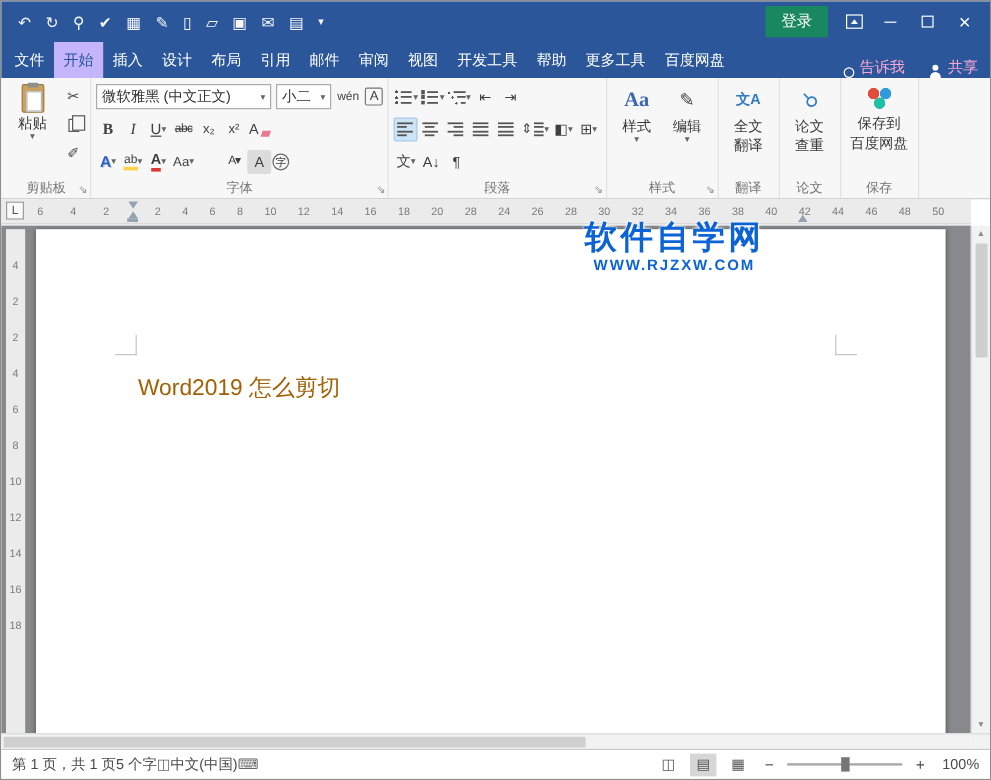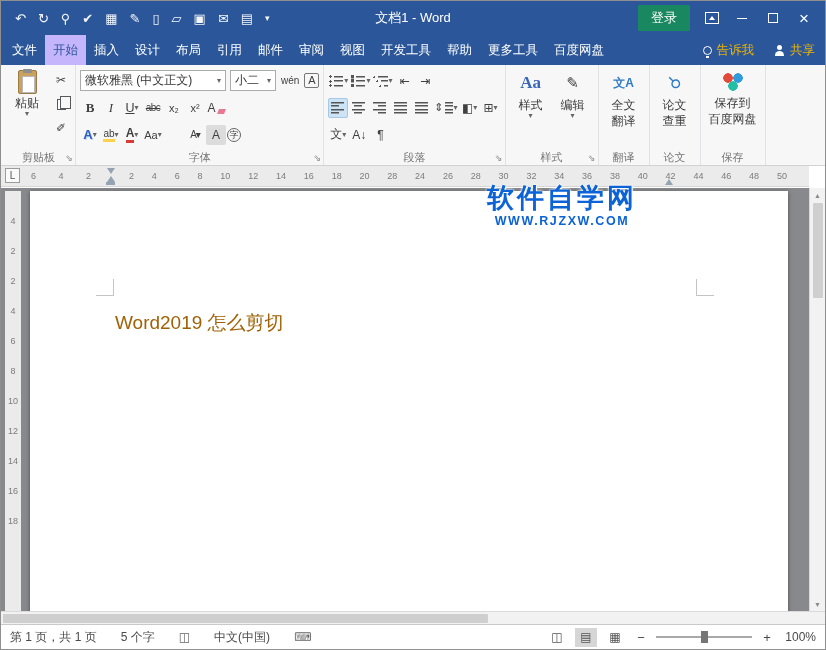--- a/index.html
+++ b/index.html
@@ -19,21 +19,21 @@
   .wc{width:16px;text-align:center;display:inline-flex;align-items:center;justify-content:center;height:20px}
   .minbar{display:block;width:10px;height:1px;background:#fff}
   .maxbox{display:block;width:10px;height:10px;border:1px solid #fff}
   .wc.close{font-size:17px;line-height:1}
 
   
   .tabbar{position:absolute;top:34px;left:0;right:0;height:30px;background:#2b579a;display:flex;align-items:stretch;padding-left:3px}
   .tab{display:flex;align-items:center;padding:0 8px;font-size:12.5px;color:#fff;flex-shrink:0;cursor:default}
   .tab.active{background:#c4b5fd;color:#2b579a}
   .spacer{flex:1;min-width:0}
-  .tellme,.share{display:flex;align-items:center;color:#eab308;font-size:12.5px;padding:0 10px;flex-shrink:0;cursor:default}
+  .tellme,.share{display:flex;align-items:flex-end;color:#f9a8d4;font-size:12.5px;padding:0 10px;flex-shrink:0;cursor:default}
   .bulb{width:9px;height:9px;border:1px solid #fff;border-radius:50%;position:relative;margin-right:5px;display:inline-block}
   .bulb::after{content:"";position:absolute;left:2px;top:9px;width:3px;height:2px;background:#fff}
   .person{width:11px;height:11px;position:relative;margin-right:5px;display:inline-block}
   .person::before{content:"";position:absolute;left:3px;top:0;width:5px;height:5px;border-radius:50%;background:#fff}
   .person::after{content:"";position:absolute;left:1px;top:6px;width:9px;height:5px;border-radius:5px 5px 0 0;background:#fff}
 
   
   .ribbon{position:absolute;top:64px;left:0;right:0;height:101px;background:#f7f7f8;border-bottom:1px solid #d2d2d3;display:flex;align-items:stretch;padding-left:1px}
   .group{position:relative;display:flex;flex-direction:column;padding:2px 4px 0 4px;border-right:1px solid #e2e2e4}
   .gc{flex:1}
@@ -121,21 +121,21 @@
   .vscroll{position:absolute;top:187px;right:0;bottom:38px;width:16px;background:#f2f2f2;border-left:1px solid #dadada;display:flex;flex-direction:column;align-items:center}
   .sarr{font-size:7px;color:#8b8b8b;height:14px;display:flex;align-items:center}
   .sarr.bottom{margin-top:auto}
   .vthumb{width:10px;height:95px;background:#cfcfcf;border-radius:1px;margin-top:1px;display:block}
   .hscroll{position:absolute;bottom:25px;left:0;right:16px;height:13px;background:#f2f2f2;border-top:1px solid #dadada;display:flex;align-items:center}
   .hthumb{margin-left:2px;width:60%;height:9px;background:#cfcfcf;border-radius:1px;display:block}
   .scorner{position:absolute;bottom:25px;right:0;width:16px;height:13px;background:#f2f2f2;border-top:1px solid #dadada}
 
   
   .statusbar{position:absolute;left:0;right:0;bottom:0;height:25px;background:#fff;border-top:1px solid #c9c9c9;display:flex;align-items:center;font-size:12px;color:#4a4a4a;padding:0 9px}
-  .sleft{display:flex;gap:24px;align-items:center}
+  .sleft{display:flex;gap:0;align-items:center}
   .sit{white-space:nowrap;cursor:default}
   .sit.icon{font-size:12px;color:#666}
   .sright{margin-left:auto;display:flex;align-items:center;gap:7px}
   .vico{font-size:12px;color:#555;width:22px;height:19px;display:inline-flex;align-items:center;justify-content:center;cursor:pointer}
   .vico.sel{background:#d6d6d6}
   .zbtn{font-size:13px;width:16px;text-align:center;cursor:pointer}
   .ztrack{width:96px;height:2px;background:#a9a9a9;position:relative;display:inline-block;cursor:pointer}
   .zthumb{position:absolute;left:45px;top:-5px;width:7px;height:12px;background:#767676;display:block}
   .zval{min-width:34px;text-align:right}
 </style>
@@ -152,21 +152,20 @@
       <span class="qi">✔</span>
       <span class="qi">▦</span>
       <span class="qi">✎</span>
       <span class="qi">▯</span>
       <span class="qi">▱</span>
       <span class="qi">▣</span>
       <span class="qi">✉</span>
       <span class="qi">▤</span>
       <span class="qi small">▾</span>
     </div>
-    <div class="wtitle">文档1 - Word</div>
     <div class="tb-right">
       <button class="login">登录</button>
       <span class="ribopt"></span>
       <span class="wc">
           <i class="minbar"></i>
         </span>
       <span class="wc">
           <i class="maxbox"></i>
         </span>
       <span class="wc close">×</span>

